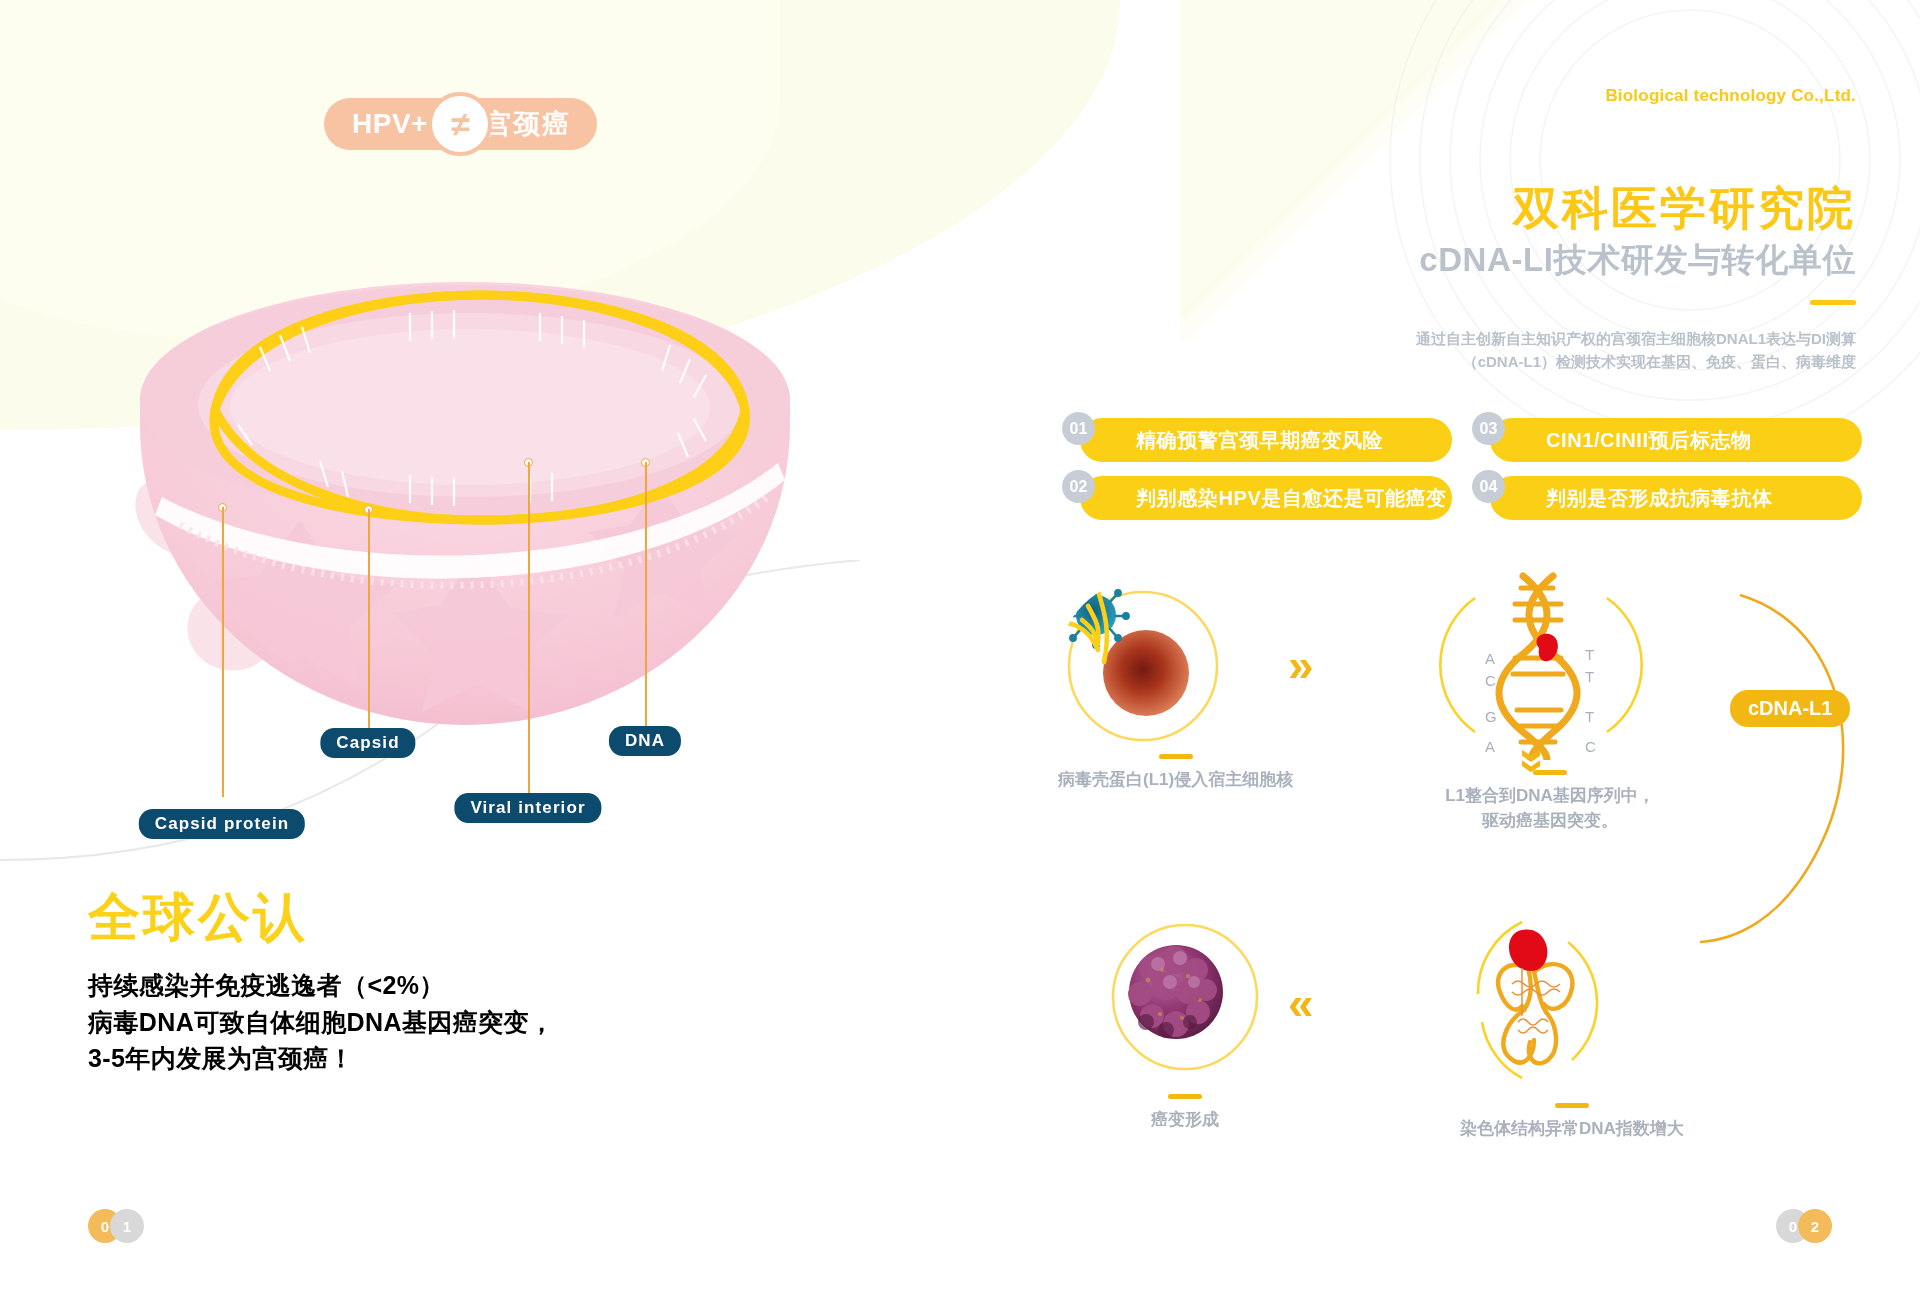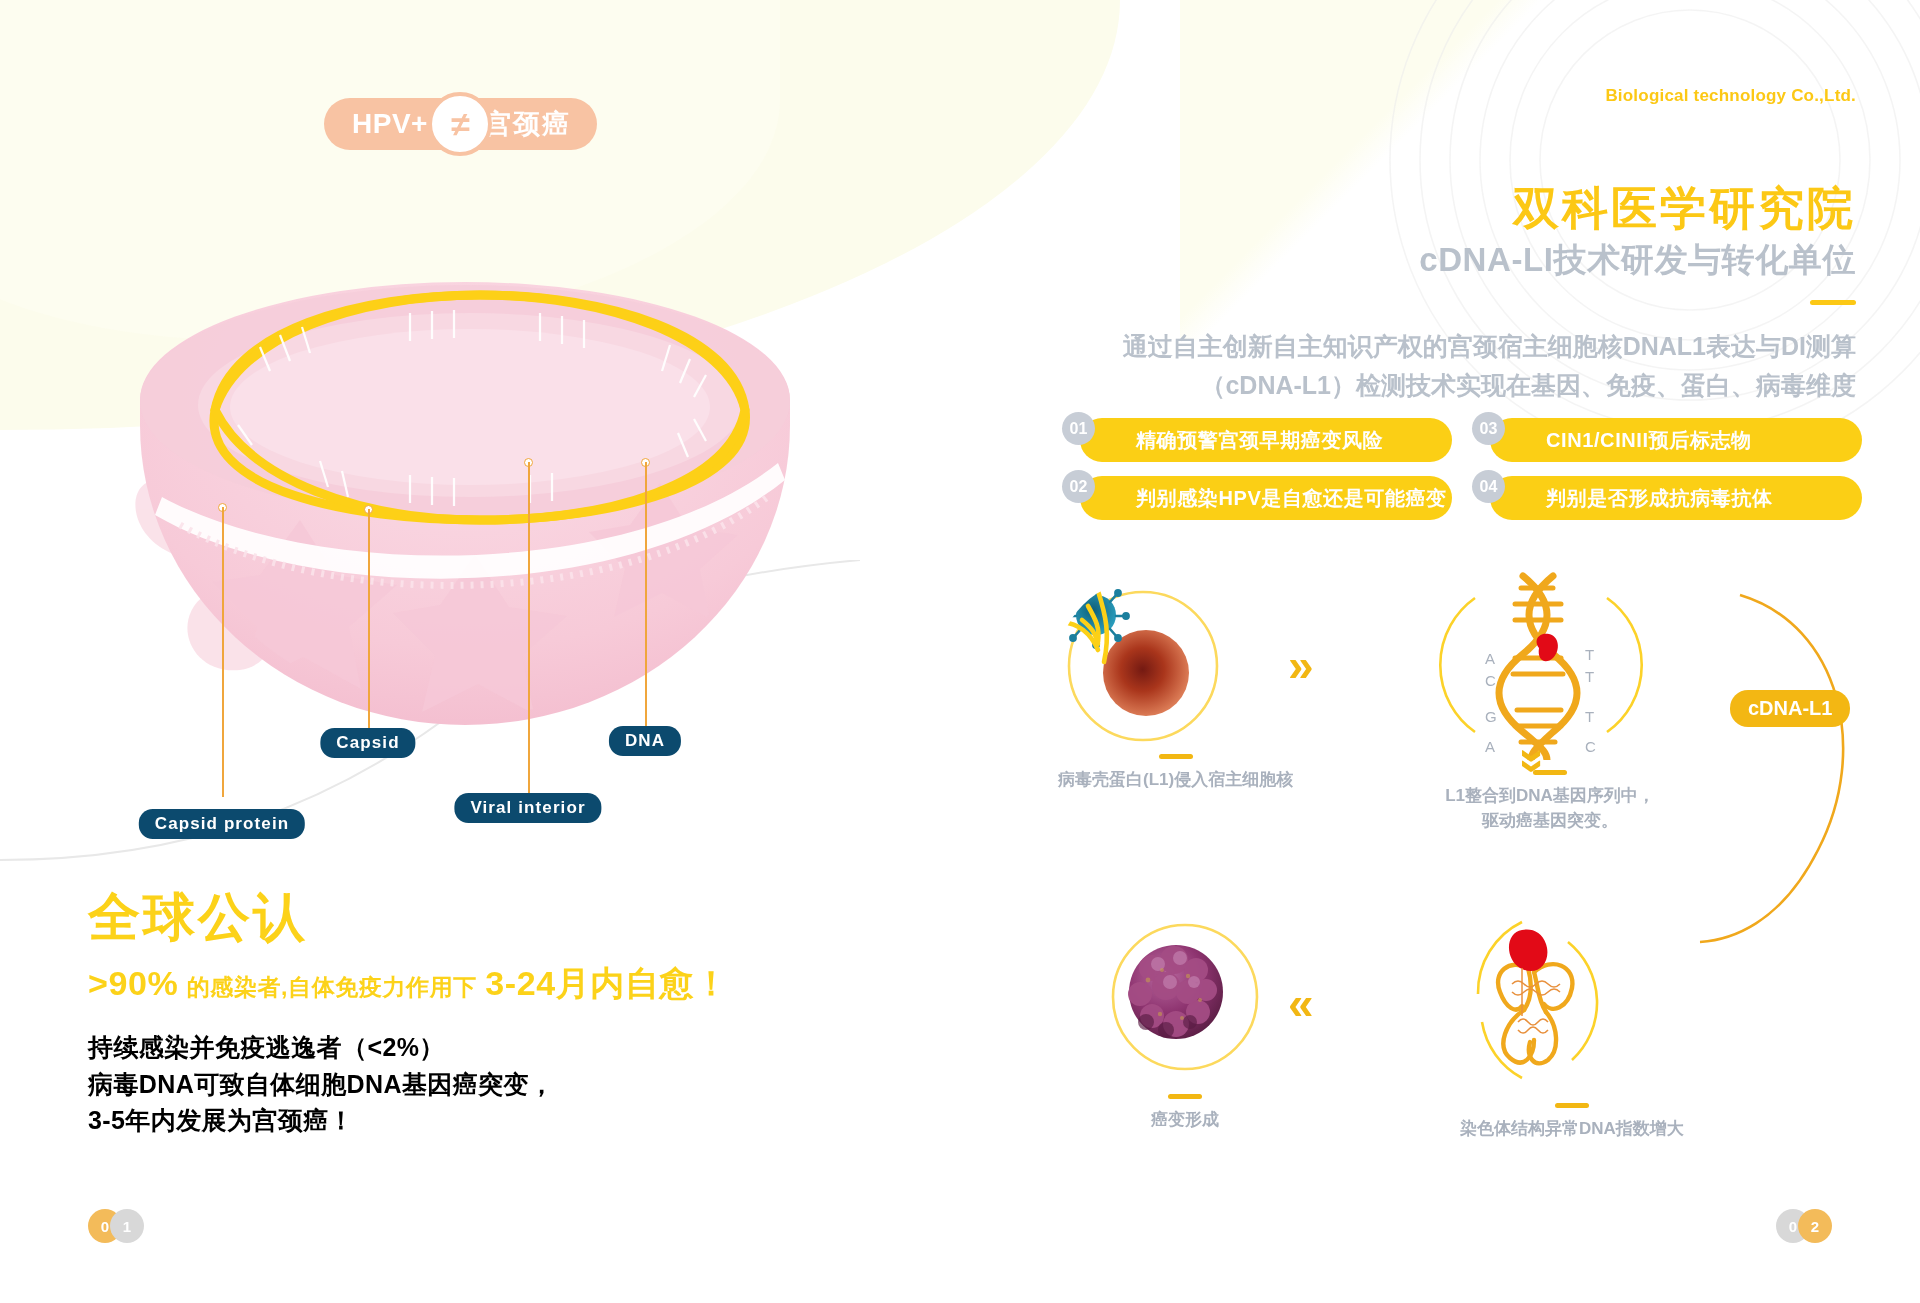--- a/index.html
+++ b/index.html
@@ -178,21 +178,21 @@
     z-index: 6;
   }
   .corp-rule {
     position: absolute; right: 64px; top: 300px;
     width: 46px; height: 5px; border-radius: 3px;
     background: #fcc815; z-index: 6;
   }
   .corp-desc {
     position: absolute; right: 64px; top: 327px;
     color: #b9c1cb;
-    font-size: 25px;
+    font-size: 15px;
     font-weight: 600;
     line-height: 1.55;
     text-align: right;
     z-index: 6;
   }
 
   
   .features {
     position: absolute; left: 1062px; top: 418px;
     width: 800px; z-index: 6;
@@ -407,25 +407,20 @@
   </div>
 
   <div class="callout" style="left:645px; top:462px;">
     <span class="dot"></span>
     <span class="stem" style="height:268px;"></span>
     <span class="tag" style="top:264px;">DNA</span>
   </div>
 
   <div class="claim">
     <div class="claim-h1">全球公认</div>
-    <div class="claim-line2">
-      <span class="big">&gt;90%</span>
-      <span class="mid">的感染者,自体免疫力作用下</span>
-      <span class="big">3-24月内自愈！</span>
-    </div>
     <div class="claim-body">
       <div>持续感染并免疫逃逸者（&lt;2%）</div>
       <div>病毒DNA可致自体细胞DNA基因癌突变，</div>
       <div>3-5年内发展为宫颈癌！</div>
     </div>
   </div>
 
   <div class="corp-tag">Biological  technology Co.,Ltd.</div>
   <div class="corp-title">双科医学研究院</div>
   <div class="corp-sub">cDNA-LI技术研发与转化单位</div>

